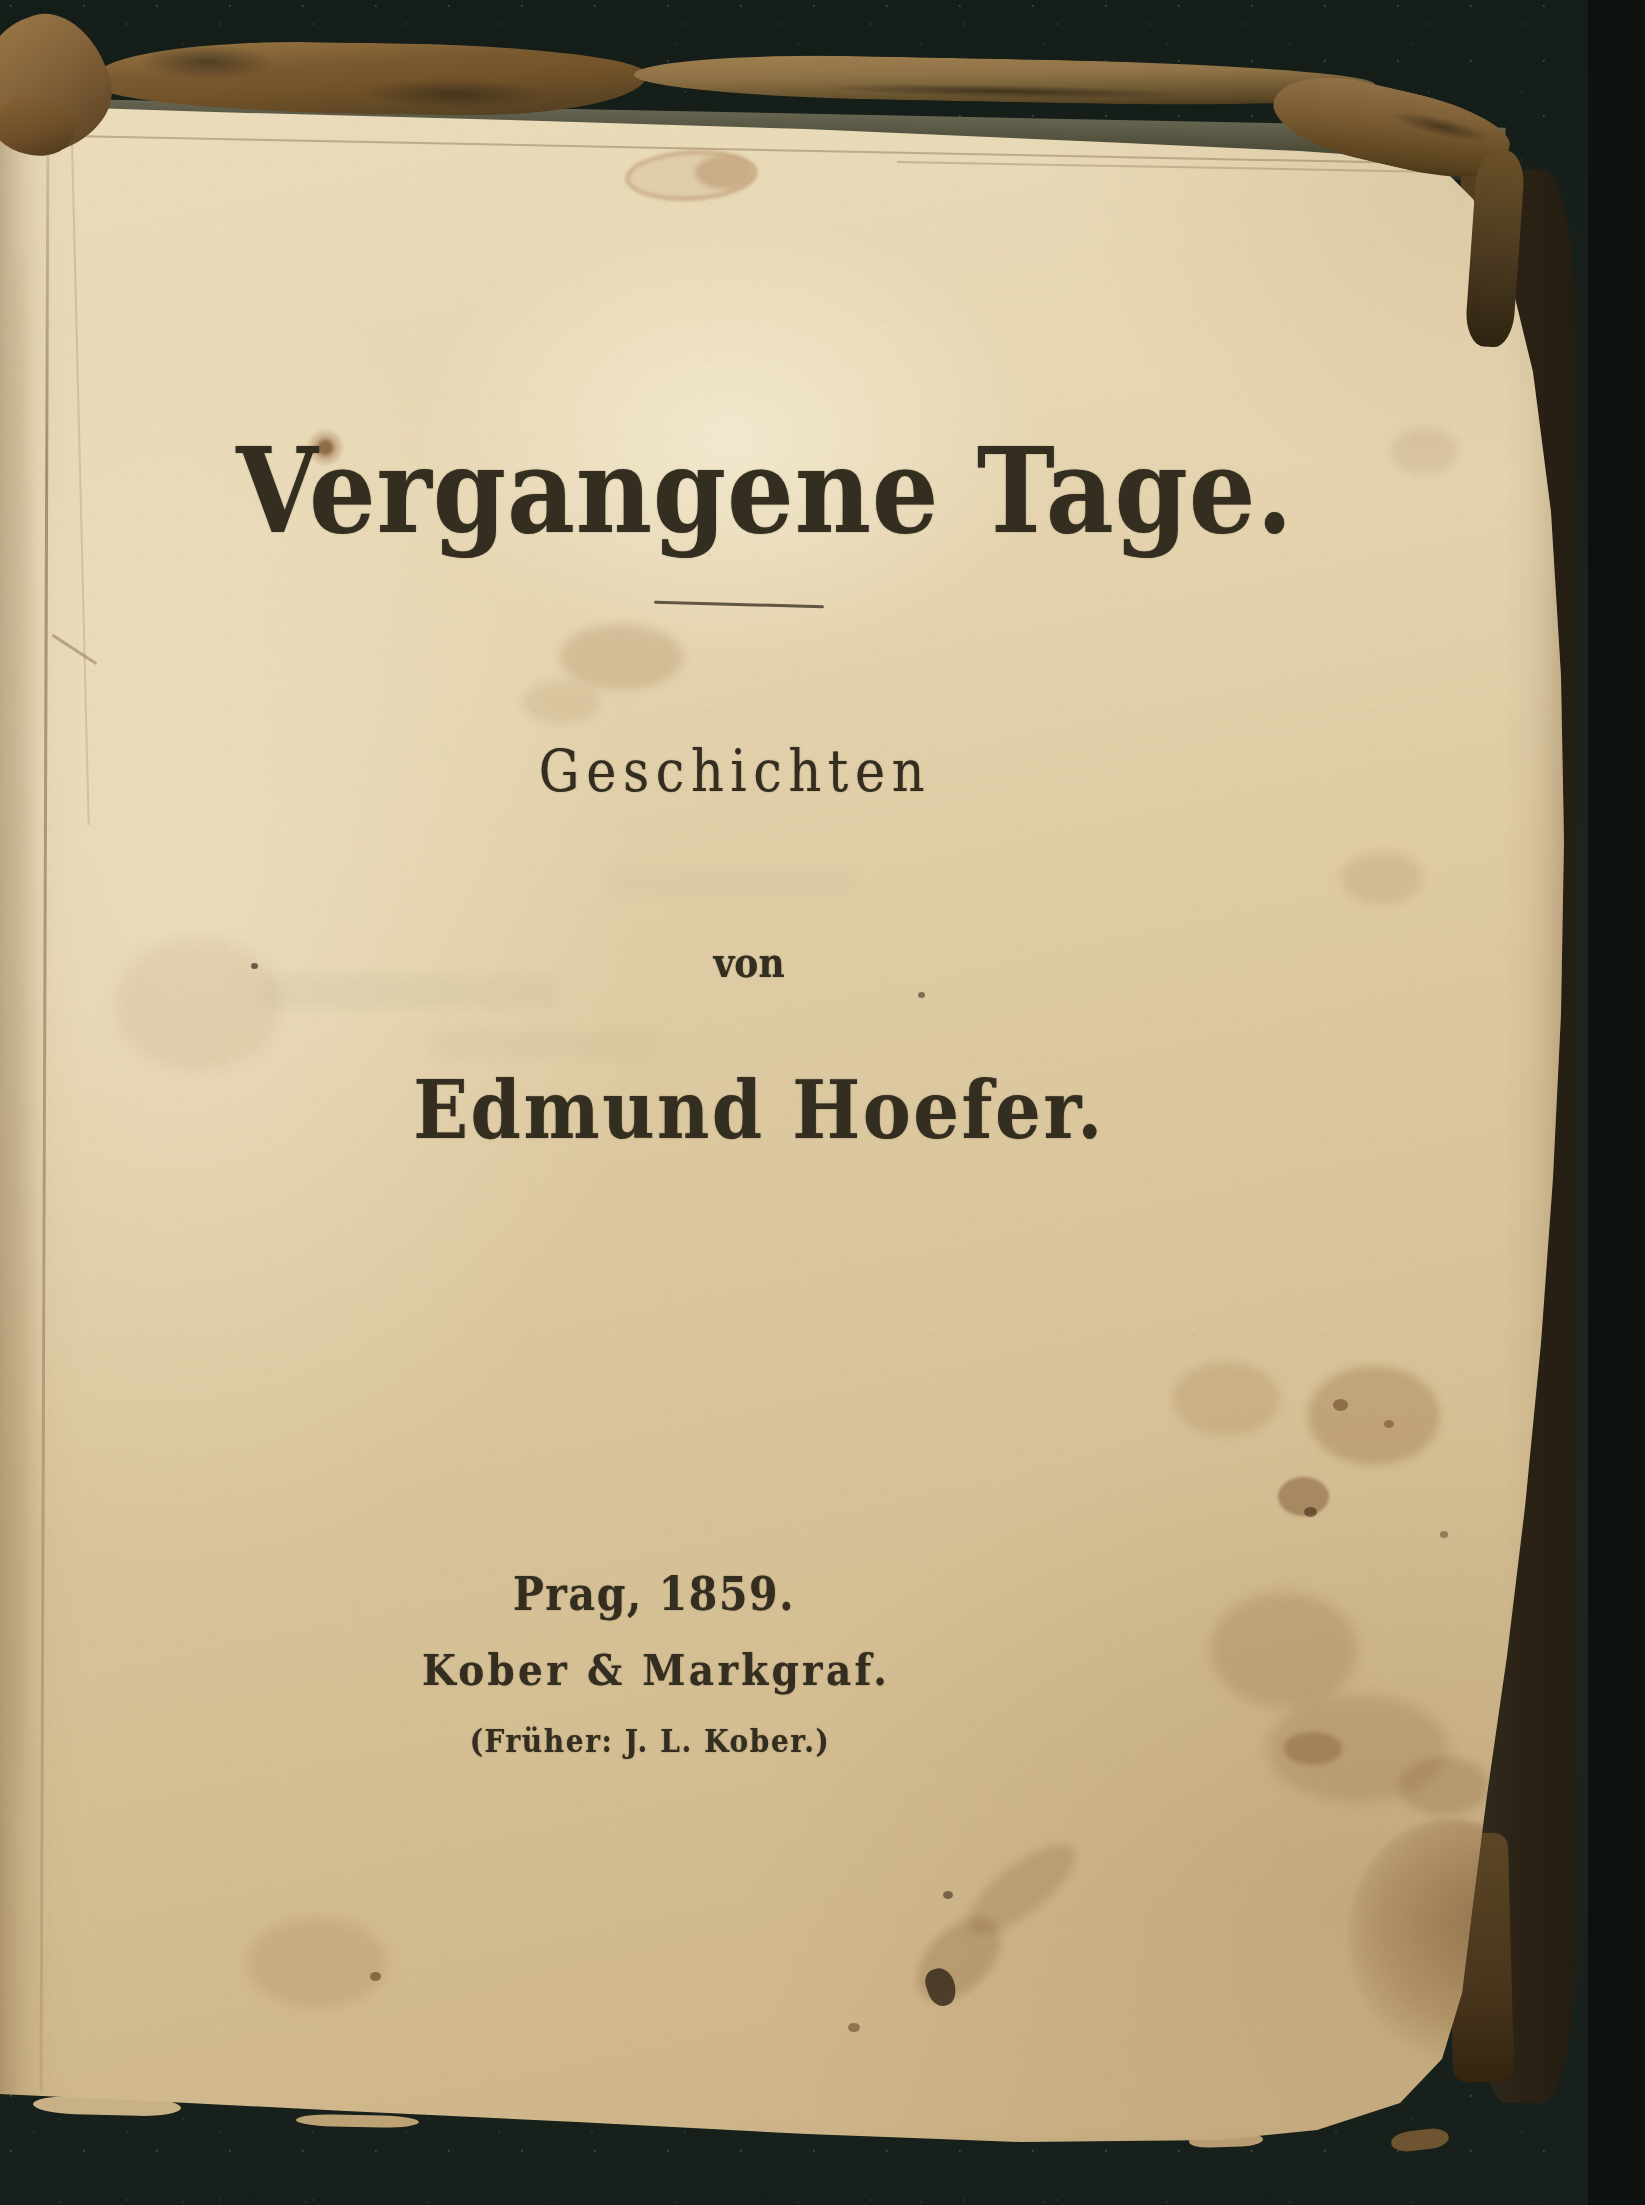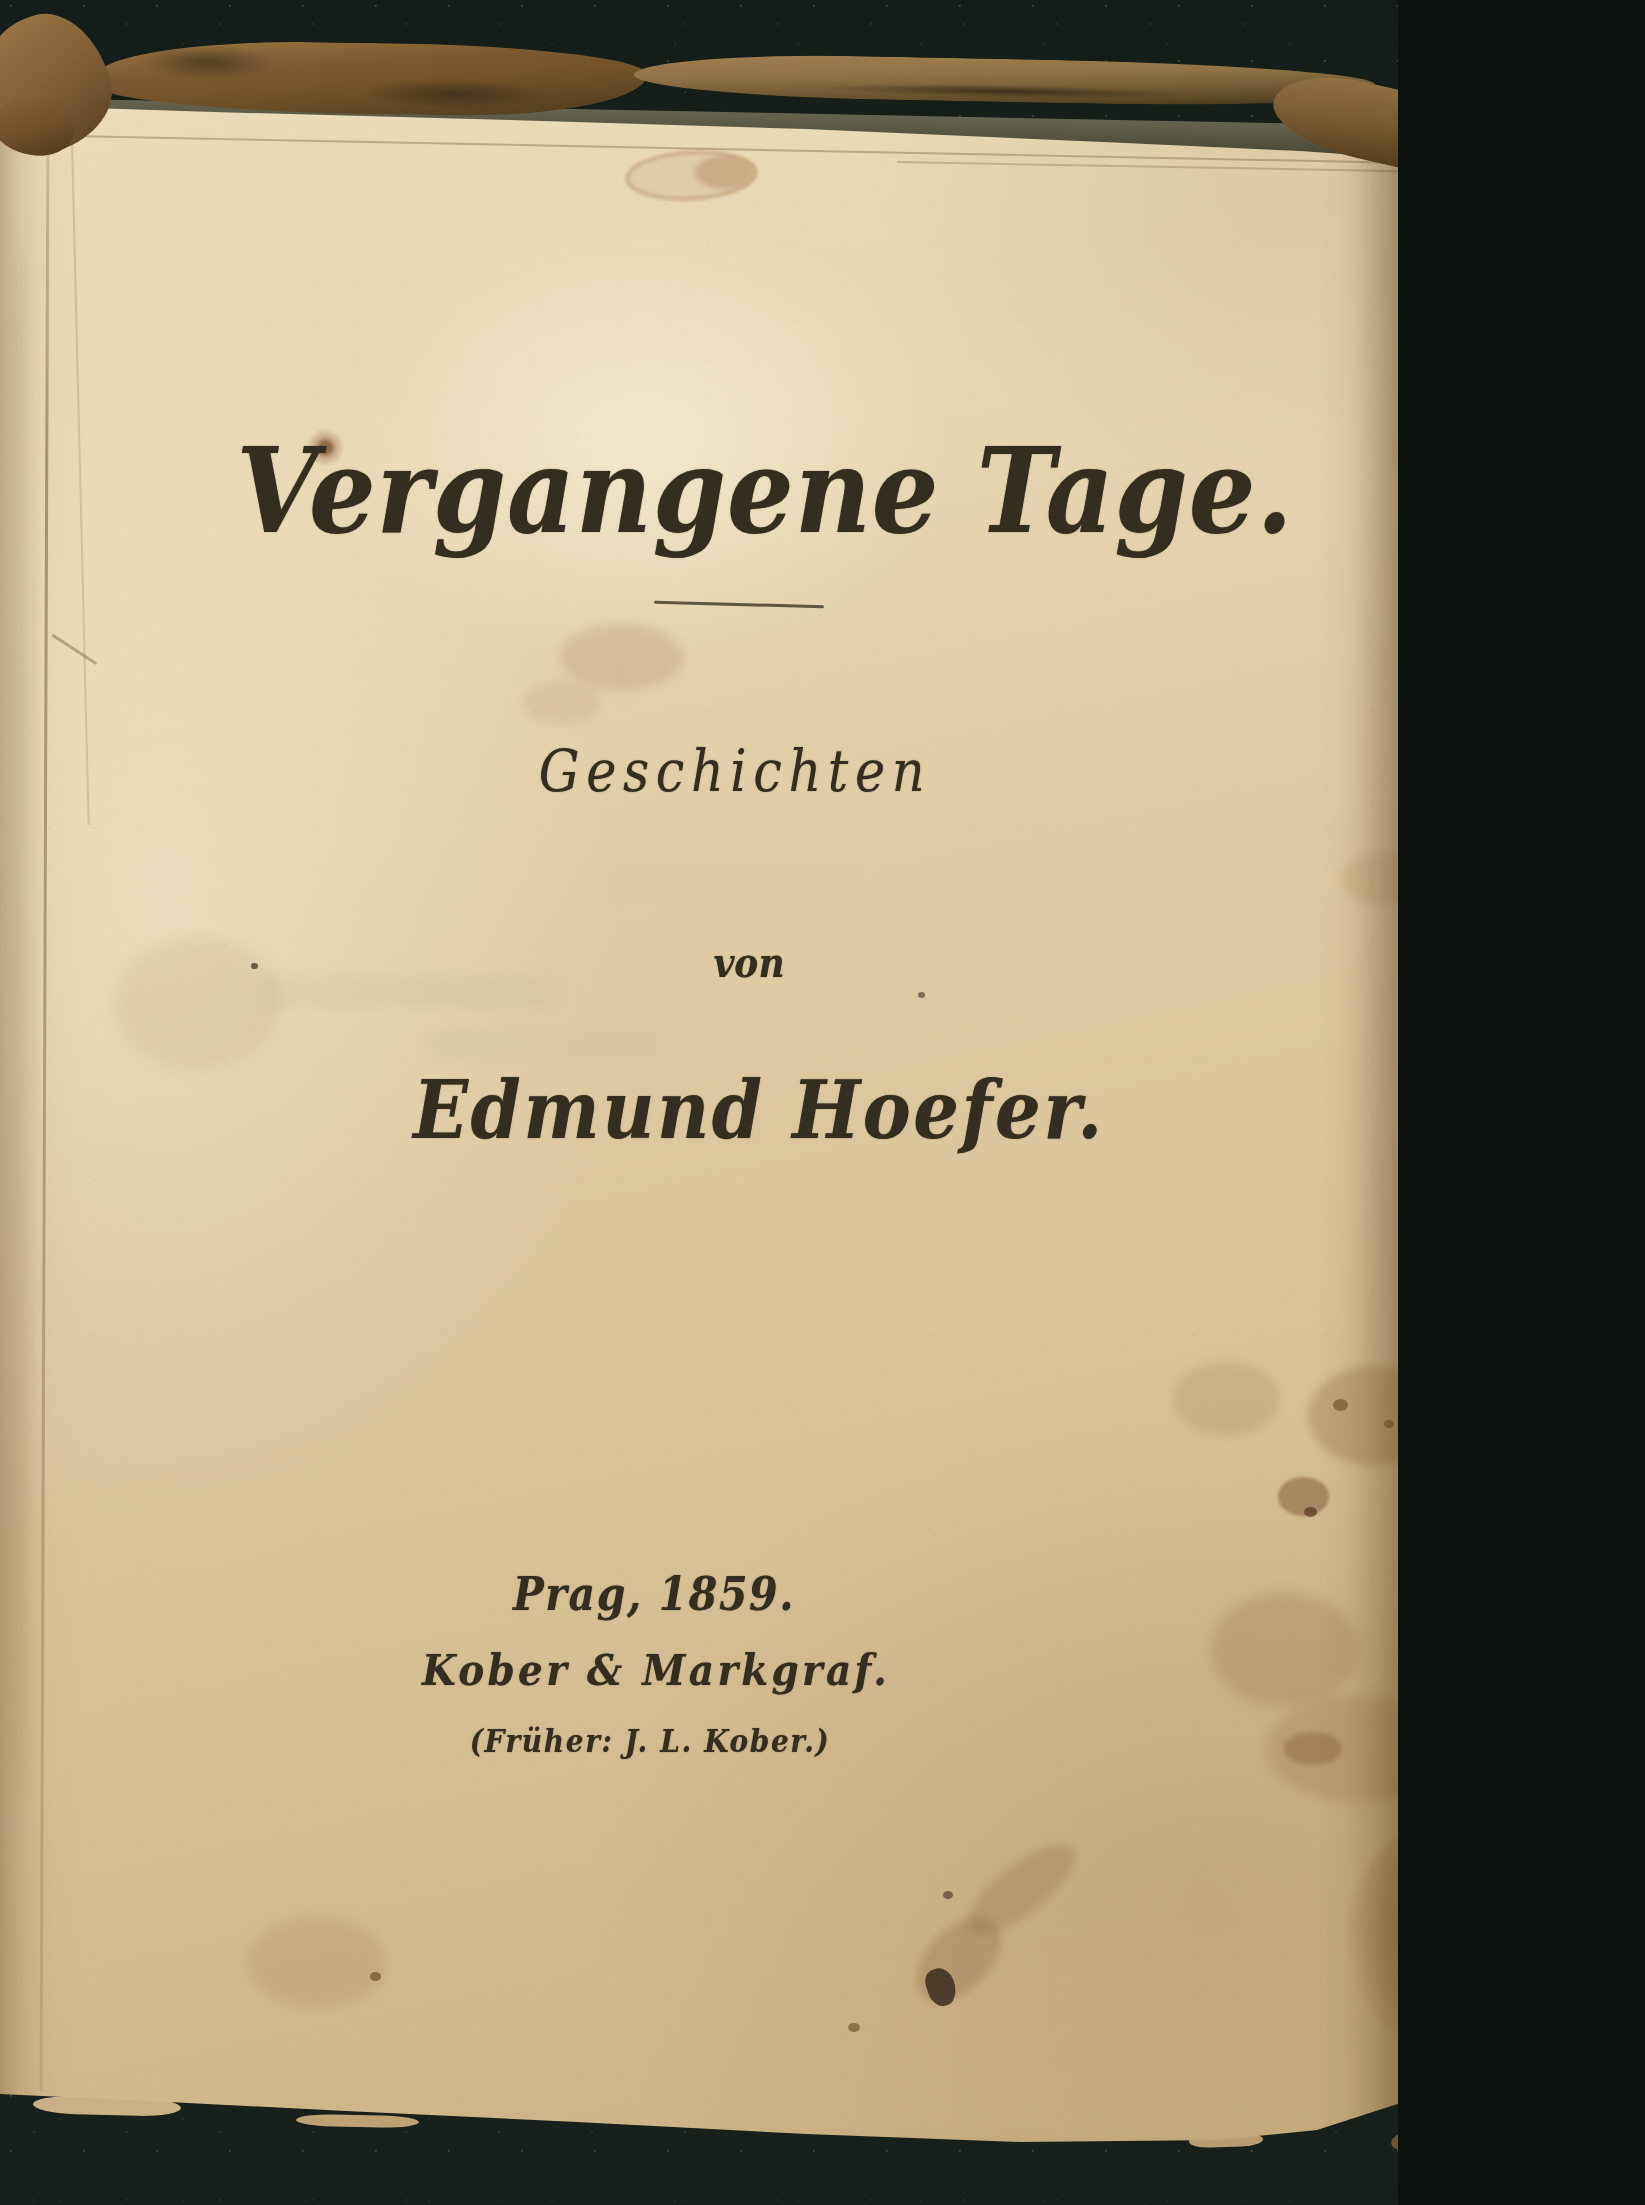--- a/index.html
+++ b/index.html
@@ -1,19 +1,18 @@
 <!DOCTYPE html>
 <html style="--scan-background: #19221c; --paper-light: #ebddbd; --paper-mid: #ddc9a1; --paper-dark: #c9b083; --ink: #332e20; --leather: #7c5b31; --cover-edge: #55543f; --rule: #45402f;font-size:13px"><head>
 <meta charset="utf-8">
 <style>
   html,body{margin:0;padding:0;background:#0d120e;}
   .canvas{
-    position:relative;width:1398px;height:2205px;overflow:hidden;
+    position:relative;width:1588px;height:2205px;overflow:hidden;
     font-family:"DejaVu Serif", serif;
-    font-style:italic;
   }
   
   .bg{
     position:absolute;inset:0;z-index:0;
     background-color:var(--scan-background,#19221c);
     background-image:
       radial-gradient(circle at 10.7px 5.8px, rgba(225,232,214,.18) 0.8px, transparent 1.4px),
       radial-gradient(circle at 34px 24px, rgba(205,214,194,.10) 0.8px, transparent 1.4px),
       radial-gradient(circle at 60px 44px, rgba(225,232,214,.07) 0.8px, transparent 1.4px),
       linear-gradient(180deg,#141d17 0%,#1a231d 30%,#1d2620 70%,#161f19 100%);

